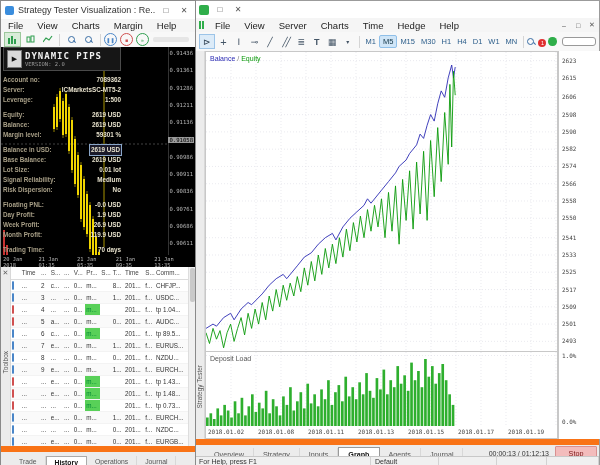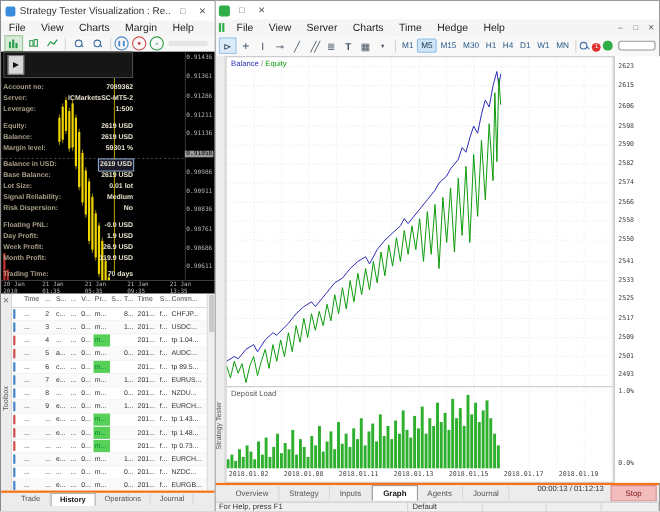--- a/index.html
+++ b/index.html
@@ -32,21 +32,21 @@
   
   .tbl{position:absolute;background:#fff;font-size:6.3px;color:#333;}
   .tr{display:flex;height:11px;line-height:11px;border-bottom:1px solid #f3f3f3;}
   .tr.alt{background:#fafafa;}
   .th{display:flex;height:12px;line-height:12px;background:#fff;border-bottom:1px solid #dcdcdc;font-size:6.3px;color:#444;}
   .td{overflow:hidden;white-space:nowrap;padding:0 1px;}
   .td.green{background:#58d058;color:#083;}
   .doc-ico{width:5px;height:7px;margin:2px auto;border:1px solid;border-radius:1px;}
   .doc-ico.blue{border-color:#4a86c8;background:#dbeafc;}
   .doc-ico.red{border-color:#d05050;background:#fadcdc;}
-  .bottabs{position:absolute;display:flex;align-items:flex-start;background:#ececec;border-top:2px solid #f97316;}
+  .bottabs{position:absolute;display:flex;align-items:center;background:#ececec;border-top:6px solid #f97316;}
   .btab{font-size:6.8px;color:#555;padding:2px 8px;border-right:1px solid #d8d8d8;}
   .btab.active{background:#fff;font-weight:bold;color:#111;border:1px solid #aaa;border-bottom:none;}
   .vtext{writing-mode:vertical-rl;transform:rotate(180deg);font-size:6.5px;color:#555;}
   .vstrip{background:#ececec;border-right:1px solid #d8d8d8;display:flex;flex-direction:column;align-items:center;}
   
   .legend{position:absolute;font-size:7px;z-index:3;}
   .tf{font-size:7.5px;color:#2b5d8a;padding:1px 3px;border-radius:2px;}
   .tf.active{background:#cfe5f7;border:1px solid #8fbfe8;color:#134;}
   .rt-axis-lbl{position:absolute;left:3px;font-size:6px;color:#444;font-family:"DejaVu Sans Mono",monospace;}
   .xlbl{position:absolute;font-size:6px;color:#444;font-family:"DejaVu Sans Mono",monospace;top:1px;}
@@ -421,20 +421,24 @@
           <span class="axis-label" style="top: 124.1px;">0.90911</span>
           <span class="axis-label" style="top: 141.4px;">0.90836</span>
           <span class="axis-label" style="top: 158.7px;">0.90761</span>
           <span class="axis-label" style="top: 176px;">0.90686</span>
           <span class="axis-label" style="top: 193.3px;">0.90611</span>
         </div>
 
       <div class="abs" style="left:2px;top:0;width:118px;">
         <div class="logo-box">
           <span class="logo-ico">▶</span>
+          <span>
+            <div class="logo-name">DYNAMIC PIPS</div>
+            <div class="logo-ver">VERSION: 2.0</div>
+          </span>
         </div>
         <div id="info-groups">
             <div class="group">
               <div class="info-row">
                 <span class="info-label">Account no:</span>
                 <span class="info-value">7089362</span>
               </div>
               <div class="info-row">
                 <span class="info-label">Server:</span>
                 <span class="info-value">ICMarketsSC-MT5-2</span>

